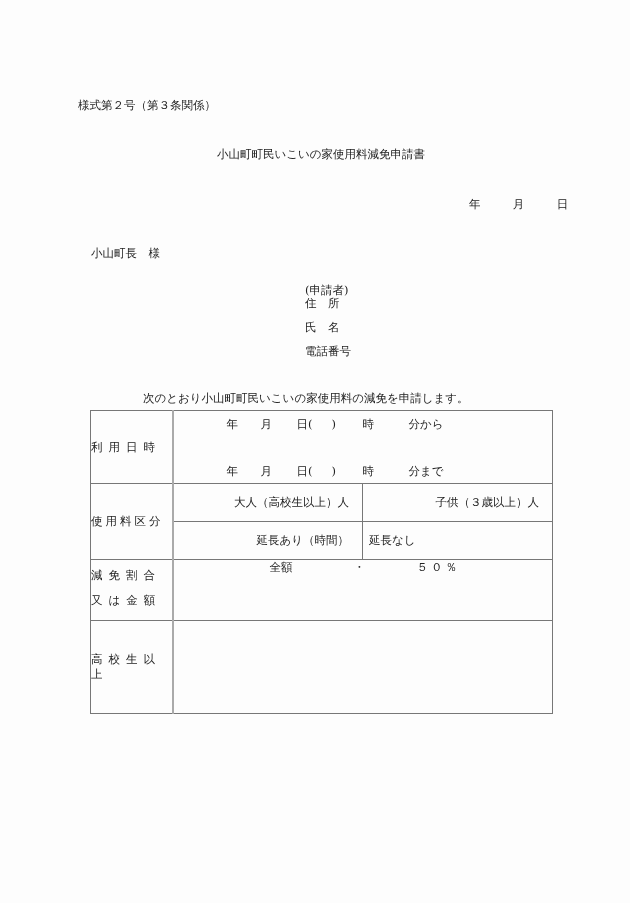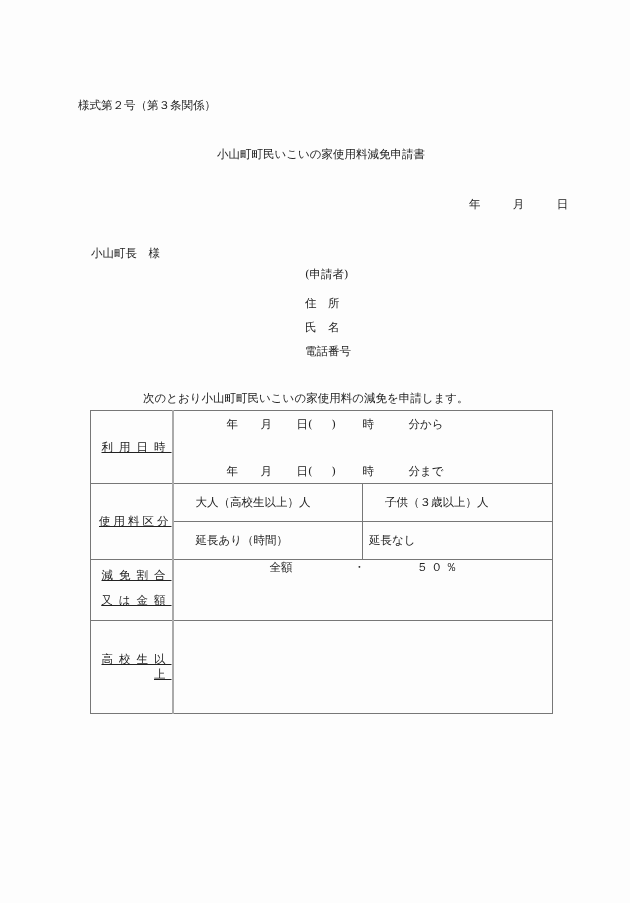--- a/index.html
+++ b/index.html
@@ -14,49 +14,49 @@
   .date-line span { display:inline-block; }
   .addressee { left:91px; top:246px; }
   .applicant { left:305px; }
   .intro { left:103px; top:391px;margin-left:40px; }
 
   table.form {
     position:absolute; left:90px; top:410px; width:462px; border-collapse:collapse;
     table-layout:fixed;
   }
   table.form td { border:1px solid #777; padding:0; vertical-align:middle; }
-  td.label { border-right:2px solid #aaa !important; text-align:right; letter-spacing:6px; padding-left:4px;text-decoration:underline; }
+  td.label { border-right:2px solid #aaa !important; text-align:left; letter-spacing:6px; padding-left:4px; }
   .row1 td { height:72px; }
   .row2a td, .row2b td { height:37px; }
   .row3 td { height:57px; }
   .row4 td { height:92px; }
   .cell { position:relative; height:100%; }
   .dt-line { position:absolute; left:53px; }
   .dt-line span { position:absolute; white-space:nowrap; }
   .sub { padding:0 6px; }
-  .flex { display:flex; justify-content:flex-start; padding:0 22px; }
+  .flex { display:flex; justify-content:flex-end; padding:0 13px; }
   .label2 { line-height:25px; letter-spacing:9px;margin-left:16px; }
 </style>
 </head>
 <body>
 
 <div class="abs form-no">様式第２号（第３条関係）</div>
 <div class="abs doc-title">小山町町民いこいの家使用料減免申請書</div>
 
 <div class="abs date-line">
   <span>年</span>
   <span style="width:25px"></span>
   <span>月</span>
   <span style="width:25px"></span>
   <span>日</span>
 </div>
 
 <div class="abs addressee">小山町長　様</div>
 
-<div class="abs applicant" style="top:267px">(申請者)</div>
+<div class="abs applicant" style="top:283px">(申請者)</div>
 <div class="abs applicant" style="top:296px">住　所</div>
 <div class="abs applicant" style="top:320px">氏　名</div>
 <div class="abs applicant" style="top:344px">電話番号</div>
 
 <div class="abs intro">次のとおり小山町町民いこいの家使用料の減免を申請します。</div>
 
 <table class="form">
   <colgroup>
       <col style="width:82px">
       <col style="width:190px">

